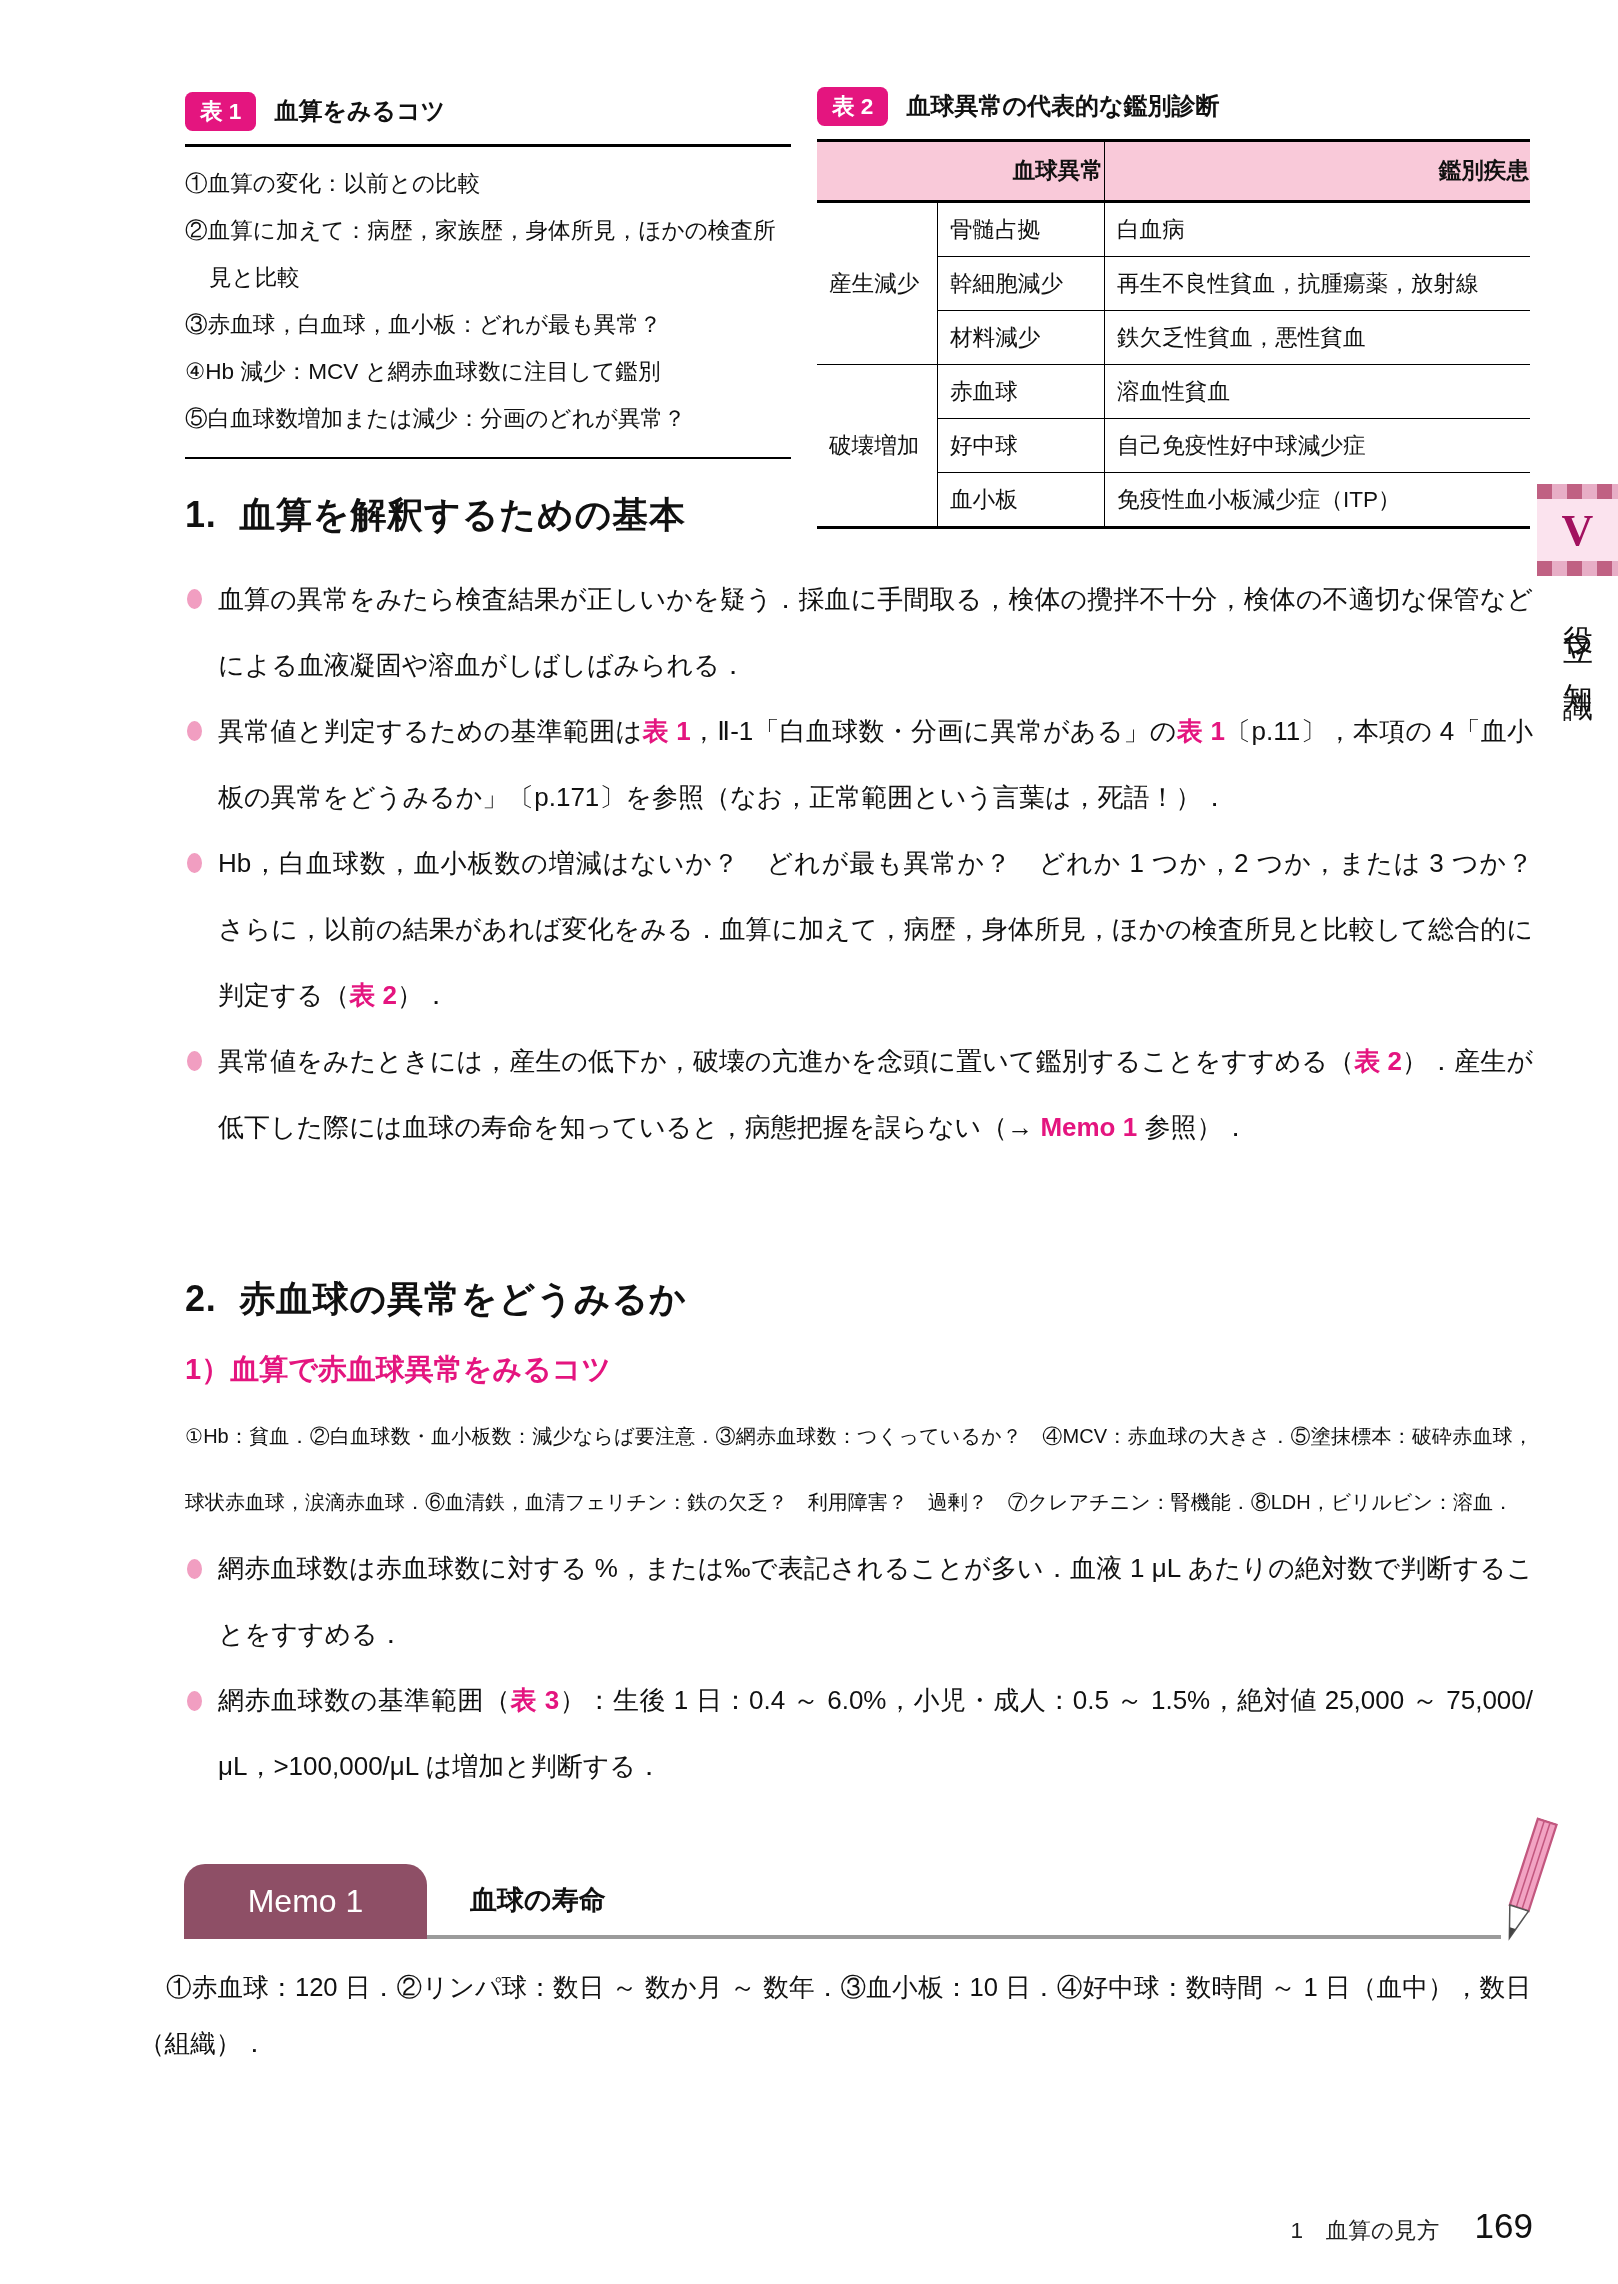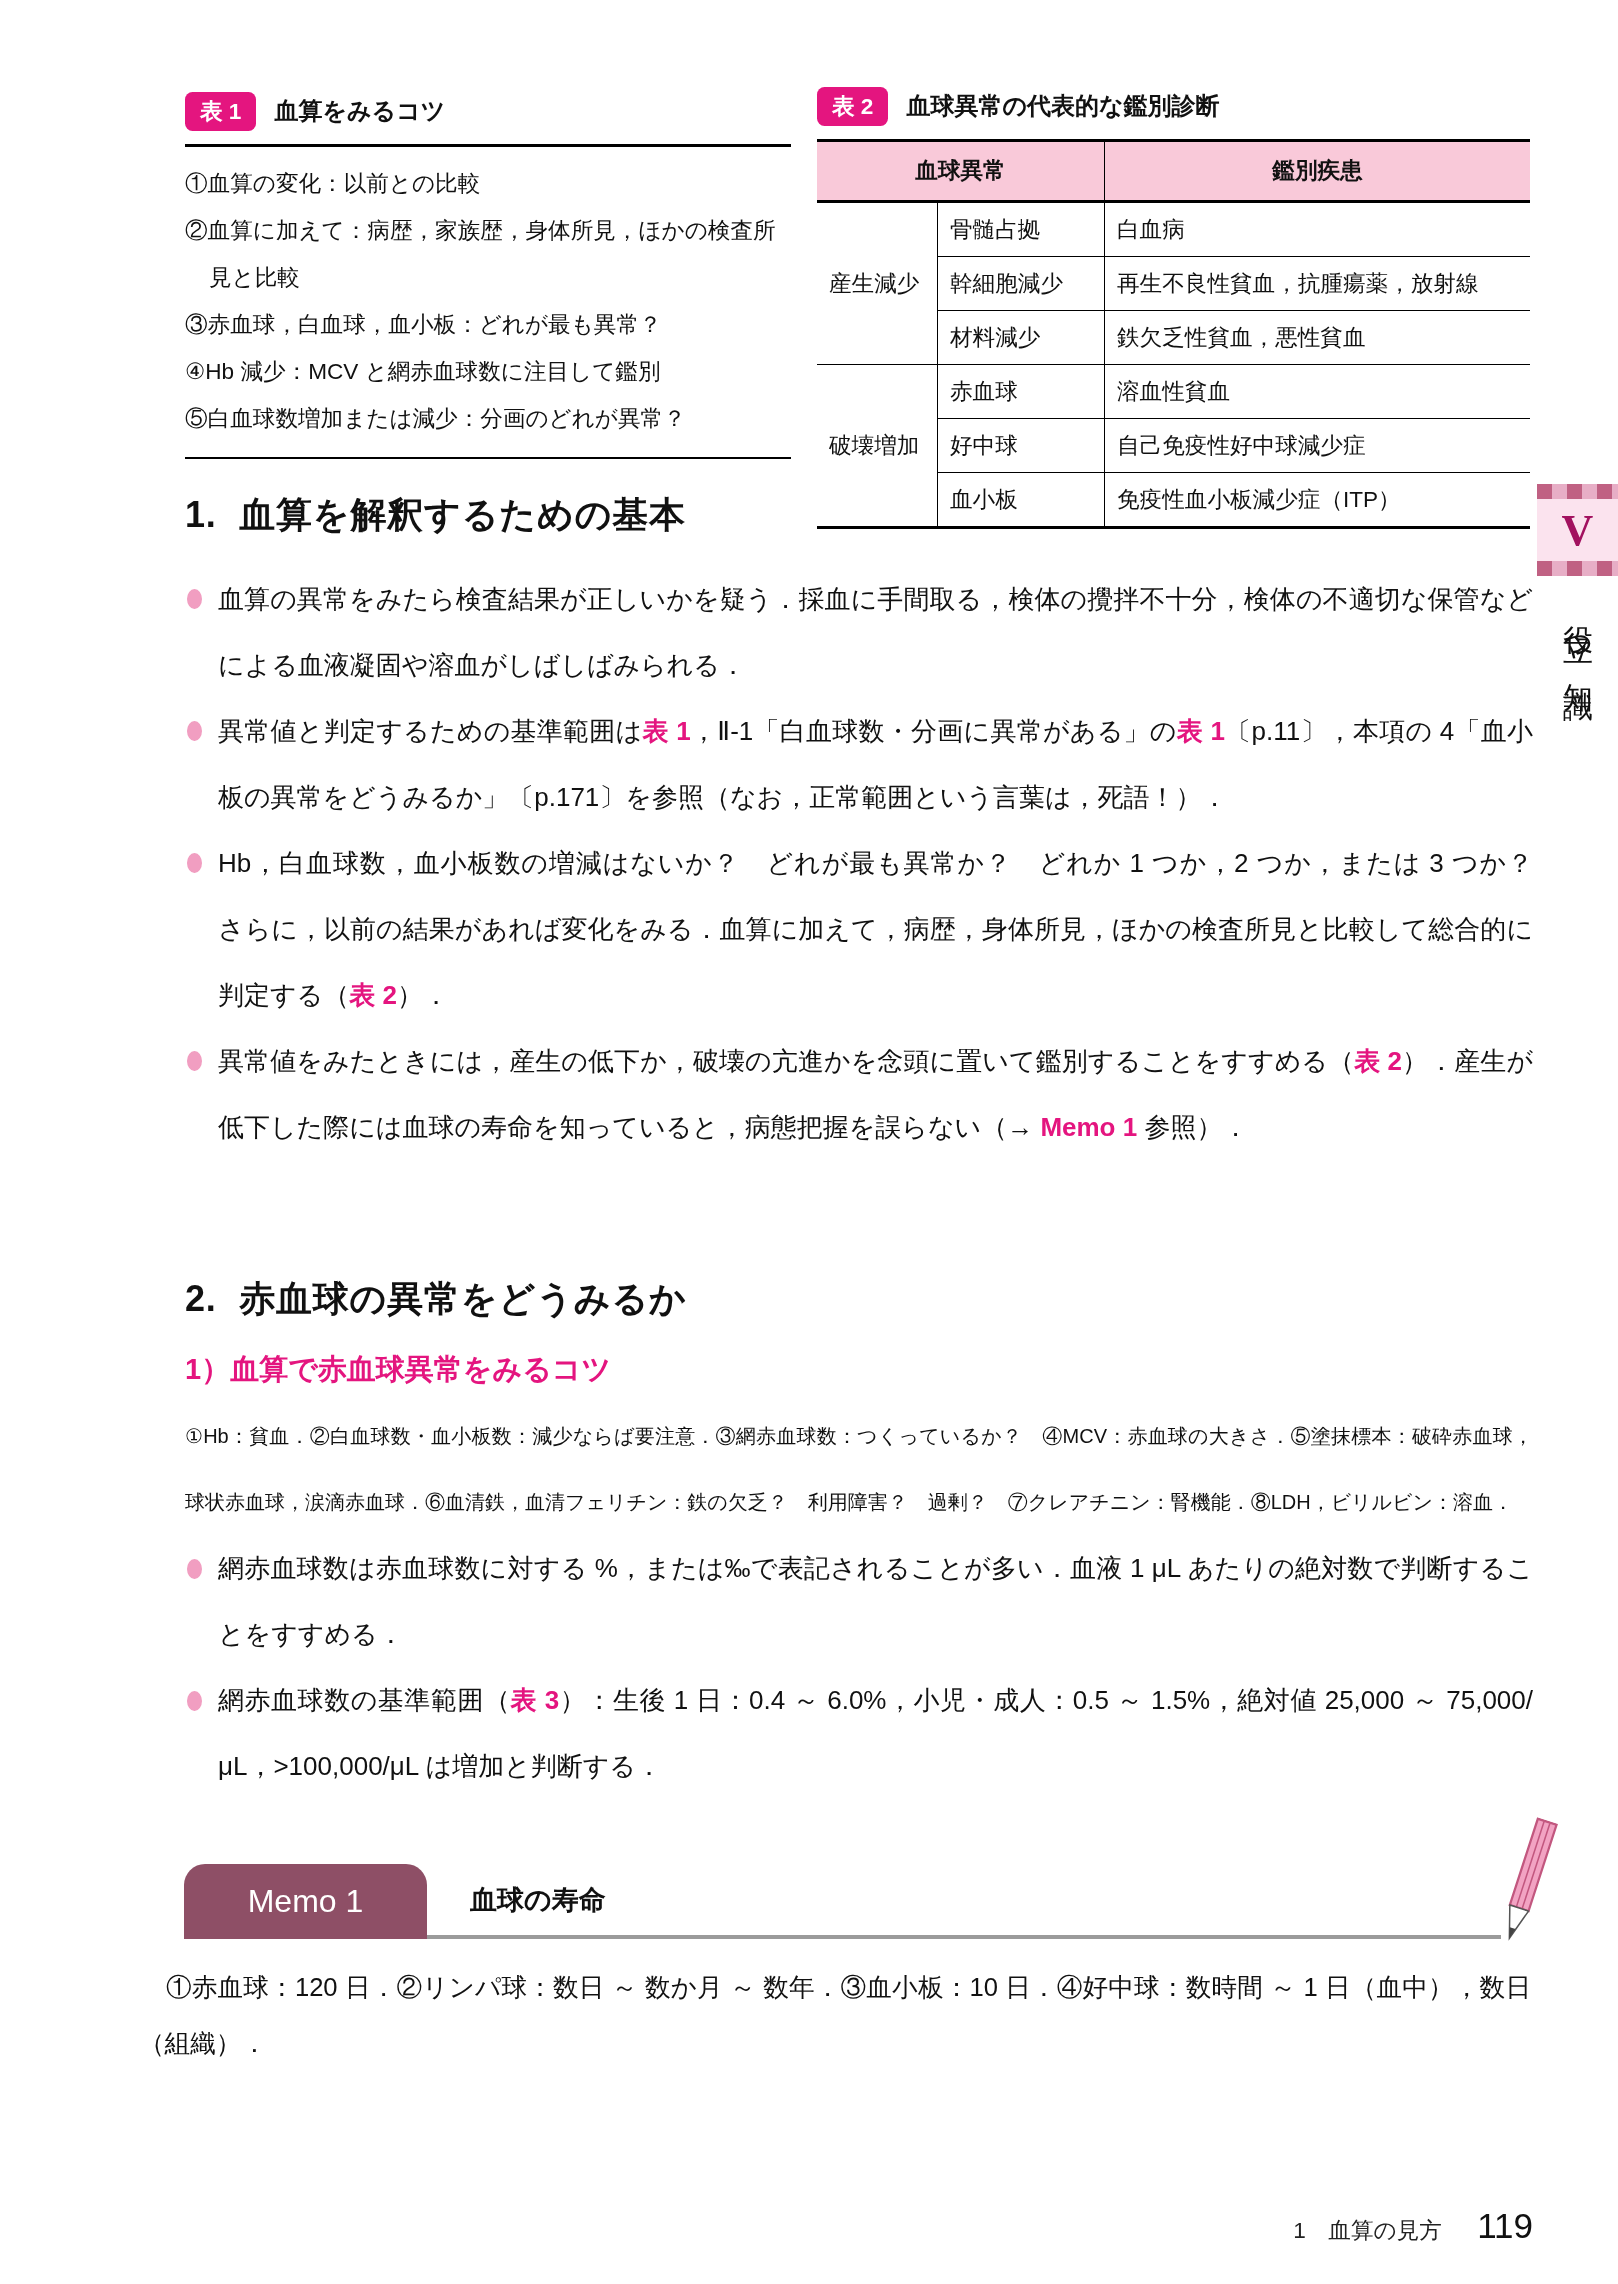--- a/index.html
+++ b/index.html
@@ -15,21 +15,21 @@
   
   .table1{position:absolute;left:185px;top:89px;width:606px;}
   .t1-body{margin:10.5px 0 0;border-top:3.8px solid #000;border-bottom:2.3px solid #000;
            padding:13.6px 0 15px;list-style:none;}
   .t1-item{font-size:22.6px;line-height:47px;padding-left:24px;text-indent:-24px;}
 
   
   .table2{position:absolute;left:817px;top:84px;width:713px;}
   .t2-table{width:100%;border-collapse:collapse;margin-top:10.5px;font-size:22.6px;
             border-top:3.8px solid #000;border-bottom:3px solid #000;}
-  .t2-table th{background:#f9c9d9;font-weight:bold;text-align:center;height:56px;
+  .t2-table th{background:#f9c9d9;font-weight:bold;text-align:right;height:56px;
                border-bottom:3.8px solid #000;}
   .t2-table td{height:53px;padding:0 12px;}
   .t2-table th,.t2-table td{border-left:1.5px solid #000;border-right:1.5px solid #000;}
   .t2-table tbody td{border-top:1.5px solid #000;border-bottom:1.5px solid #000;}
   .t2-table tr>*:first-child{border-left:none;}
   .t2-table tr>*:last-child{border-right:none;}
   .t2-cat{text-align:left;width:96px;}
   .t2-sub{width:142px;}
 
   
@@ -179,17 +179,17 @@
 
   <div class="side-tab">
     <div class="side-box">
       <span class="side-v">V</span>
     </div>
     <span class="side-label">役立つ知識</span>
   </div>
 
   <div class="footer">
     <span class="f-chapter">1　血算の見方</span>
-    <span class="f-page">119</span>
+    <span class="f-page">169</span>
   </div>
 
 </div>
 
 
 </body></html>

